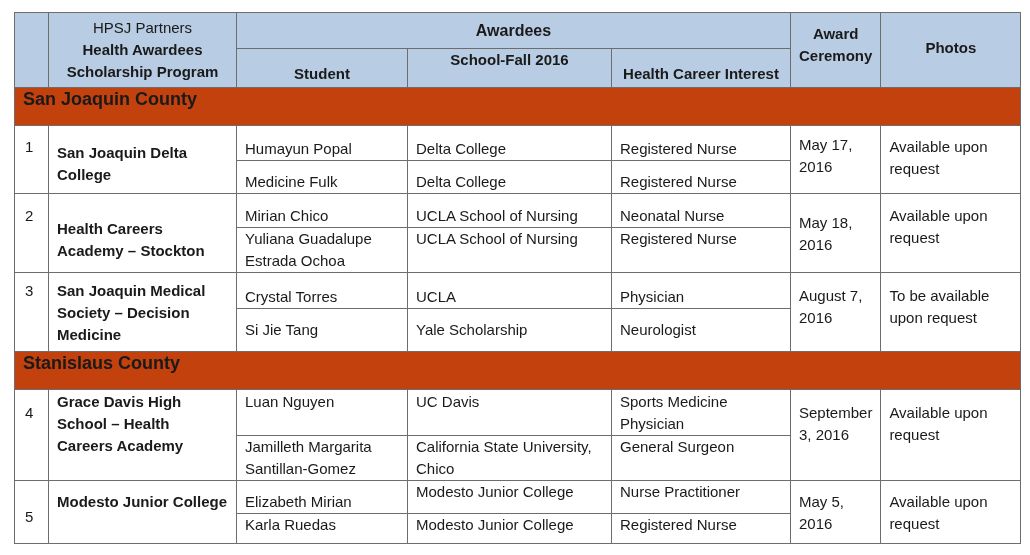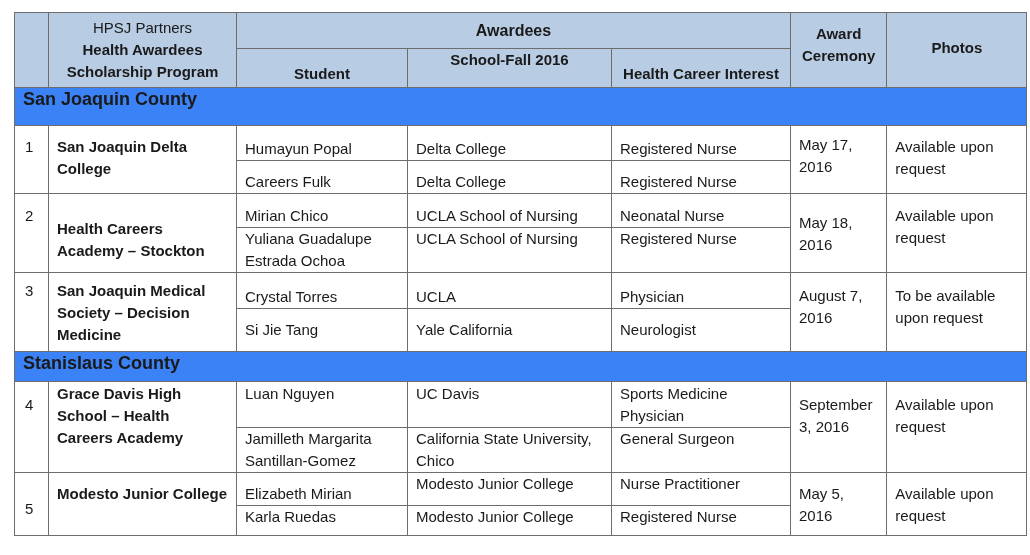--- a/index.html
+++ b/index.html
@@ -2,21 +2,21 @@
 <html><head>
 <meta charset="utf-8">
 <style>
   html, body { margin:0; padding:0; background:#ffffff; }
   body { width:1030px; height:555px; position:relative; overflow:hidden;
          font-family:"Liberation Sans", "DejaVu Sans", sans-serif; color:#1a1a1a; font-size:15px; }
   table.awards { position:absolute; left:14px; top:12px; border-collapse:collapse; table-layout:fixed; }
   table.awards td, table.awards th { border:1px solid #6d6d6d; padding:0 8px; vertical-align:top; line-height:22px; }
   th { font-weight:bold; background:#b8cce4; text-align:center; vertical-align:middle !important; }
   .hdr-program { line-height:21px; padding-top:0;margin-top:34px; }
-  .county td { background:#3b82f6; font-weight:bold; font-size:18px; vertical-align:middle; padding-left:8px; }
+  .county td { background:#c2410c; font-weight:bold; font-size:18px; vertical-align:middle; padding-left:8px; }
   .num { padding-left:10px !important; }
   .org { font-weight:bold; }
 </style>
 </head>
 <body>
 
 <table class="awards">
   <colgroup>
     <col style="width:34px">
       <col style="width:188px">
@@ -28,47 +28,47 @@
   </colgroup>
   <tbody>
       <tr style="height:36px">
     <th rowspan="2"></th>
     <th rowspan="2" class="hdr-program">
       <div class="thin" style="font-weight:normal">HPSJ Partners</div>
       <div>Health Awardees</div>
       <div>Scholarship Program</div>
     </th>
     <th colspan="3" style="font-size:16px">Awardees</th>
-    <th rowspan="2" style="padding:0 11px;vertical-align:top !important;padding-top:10px">
+    <th rowspan="2" style="padding:0 5px;vertical-align:top !important;padding-top:10px">
       <div>Award</div>
       <div>Ceremony</div>
     </th>
     <th rowspan="2" style="vertical-align:top !important;padding-top:24px">Photos</th>
   </tr>
   <tr style="height:34px">
     <th style="vertical-align:bottom !important;padding-bottom:2px">Student</th>
     <th style="vertical-align:bottom !important;padding-bottom:16px">School-Fall 2016</th>
     <th style="vertical-align:bottom !important;padding-bottom:2px;padding:0 2px 2px 2px">Health Career Interest</th>
   </tr>
 
   <tr class="county" style="height:38px">
     <td colspan="7">San Joaquin County</td>
   </tr>
 
   <tr style="height:35px">
     <td rowspan="2" class="num" style="padding-top:10px">1</td>
-    <td rowspan="2" class="org" style="padding-top:10px">San Joaquin Delta College</td>
+    <td rowspan="2" class="org" style="padding-top:16px">San Joaquin Delta College</td>
     <td style="vertical-align:bottom">Humayun Popal</td>
     <td style="vertical-align:bottom">Delta College</td>
     <td style="vertical-align:bottom">Registered Nurse</td>
     <td rowspan="2" style="padding-top:8px">May 17, 2016</td>
     <td rowspan="2" style="padding-top:10px">Available upon request</td>
   </tr>
   <tr style="height:33px">
-    <td style="vertical-align:bottom">Careers Fulk</td>
+    <td style="vertical-align:bottom">Medicine Fulk</td>
     <td style="vertical-align:bottom">Delta College</td>
     <td style="vertical-align:bottom">Registered Nurse</td>
   </tr>
 
   <tr style="height:34px">
     <td rowspan="2" class="num" style="padding-top:11px">2</td>
     <td rowspan="2" class="org" style="padding-top:24px">Health Careers Academy – Stockton</td>
     <td style="vertical-align:bottom">Mirian Chico</td>
     <td style="vertical-align:bottom">UCLA School of Nursing</td>
     <td style="vertical-align:bottom">Neonatal Nurse</td>
@@ -85,25 +85,25 @@
     <td rowspan="2" class="num" style="padding-top:7px">3</td>
     <td rowspan="2" class="org" style="padding-top:7px">San Joaquin Medical Society – Decision Medicine</td>
     <td style="vertical-align:bottom">Crystal Torres</td>
     <td style="vertical-align:bottom">UCLA</td>
     <td style="vertical-align:bottom">Physician</td>
     <td rowspan="2" style="padding-top:12px">August 7, 2016</td>
     <td rowspan="2" style="padding-top:12px">To be available upon request</td>
   </tr>
   <tr style="height:43px">
     <td style="vertical-align:middle">Si Jie Tang</td>
-    <td style="vertical-align:middle">Yale California</td>
+    <td style="vertical-align:middle">Yale Scholarship</td>
     <td style="vertical-align:middle">Neurologist</td>
   </tr>
 
-  <tr class="county" style="height:30px">
+  <tr class="county" style="height:38px">
     <td colspan="7">Stanislaus County</td>
   </tr>
 
   <tr style="height:45px">
     <td rowspan="2" class="num" style="padding-top:12px">4</td>
     <td rowspan="2" class="org" style="padding-top:1px">Grace Davis High School – Health Careers Academy</td>
     <td style="padding-top:1px">Luan Nguyen</td>
     <td style="padding-top:1px">UC Davis</td>
     <td style="padding-top:1px">Sports Medicine Physician</td>
     <td rowspan="2" style="padding-top:12px">September 3, 2016</td>

